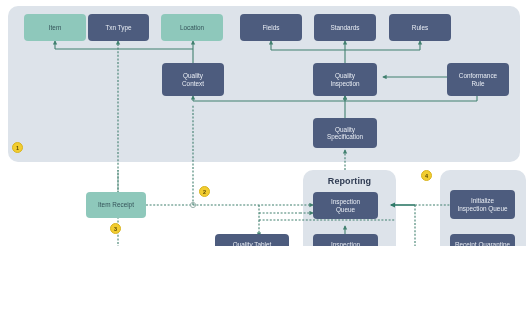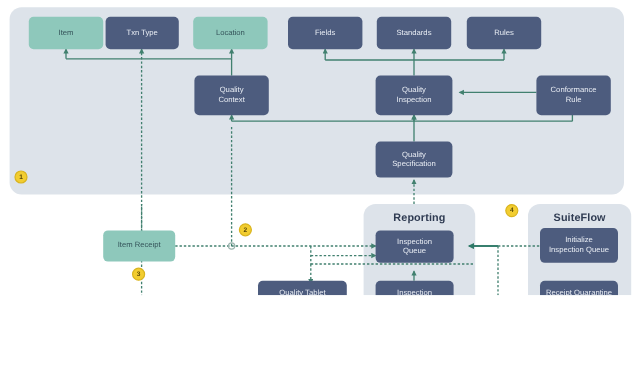--- a/index.html
+++ b/index.html
@@ -44,21 +44,20 @@
 <body>
 
 <div id="canvas">
 
   <div class="panel" id="panel-main" style="left:8px;top:6px;width:512px;height:156px;"></div>
 
   <div class="panel" id="panel-reporting" style="left:303px;top:170px;width:93px;height:135px;"></div>
   <div class="panel-title" style="left:303px;top:176px;width:93px;">Reporting</div>
 
   <div class="panel" id="panel-suiteflow" style="left:440px;top:170px;width:86px;height:135px;"></div>
-  <div class="panel-title" style="left:440px;top:176px;width:86px;">SuiteFlow</div>
 
   <svg class="wires" viewBox="0 0 528 309">
     <defs>
       <marker id="ah" markerWidth="6" markerHeight="6" refX="3.6" refY="2.2" orient="auto" markerUnits="userSpaceOnUse">
         <path d="M0,0 L4.4,2.2 L0,4.4 z" fill="#41806f"></path>
       </marker>
       <marker id="ahT" markerWidth="7" markerHeight="7" refX="4" refY="2.6" orient="auto" markerUnits="userSpaceOnUse">
         <path d="M0,0 L5.2,2.6 L0,5.2 z" fill="#2f7a68"></path>
       </marker>
     </defs>

